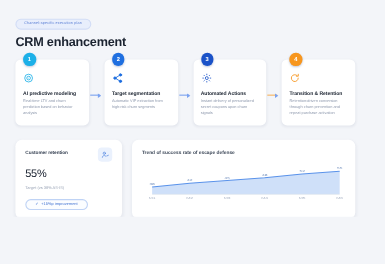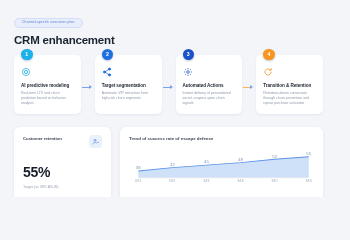--- a/index.html
+++ b/index.html
@@ -137,23 +137,23 @@
   }
   .kpi-icon {
     width: 13px; height: 13px;
     border-radius: 3.5px;
     background: #eaf1fd;
     display: flex; align-items: center; justify-content: center;
     flex: 0 0 auto;
     margin-top: -1.5px;
   }
   .kpi-value {
-    margin-top: 16px;
-    font-size: 14px;
-    font-weight: bold;
+    margin-top: 6px;
+    font-size: 10px;
+    font-weight: normal;
     color: #151d2b;
     letter-spacing: -0.3px;
   }
   .kpi-sub {
     margin-top: 5px;
     font-size: 3.6px;
     color: #9aa4b6;
   }
   .kpi-badge {
     margin-top: 6px;

